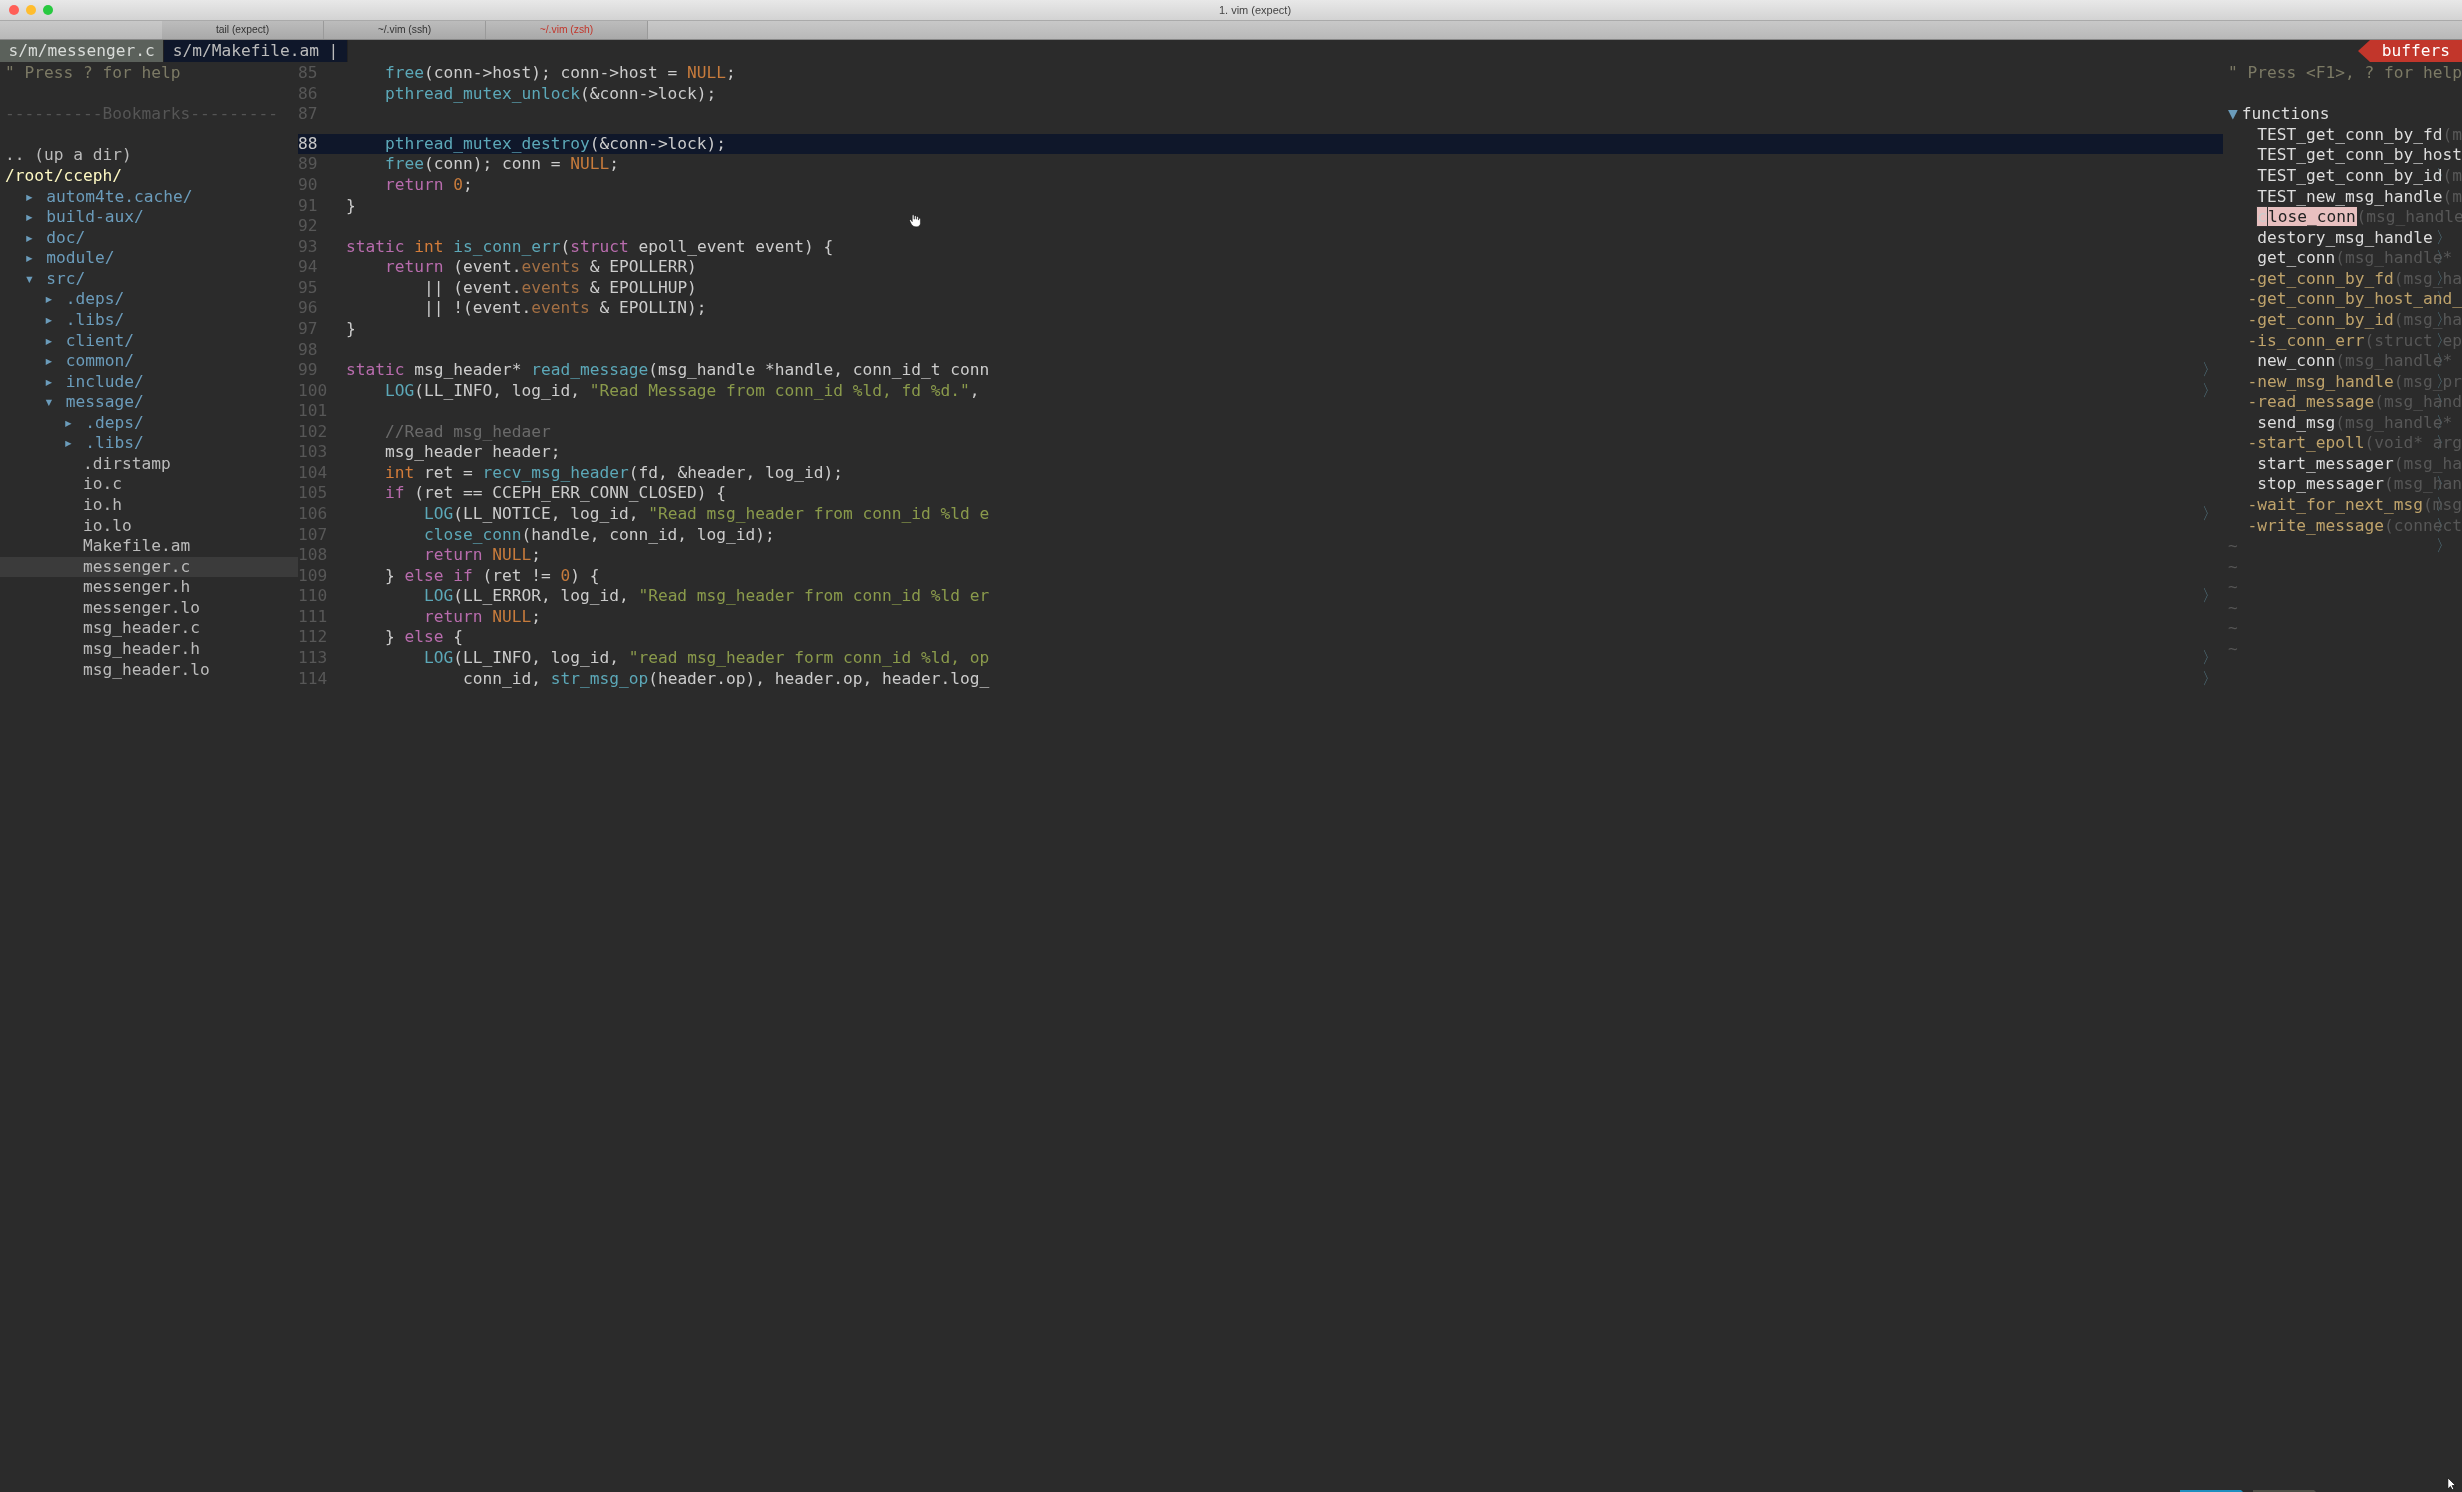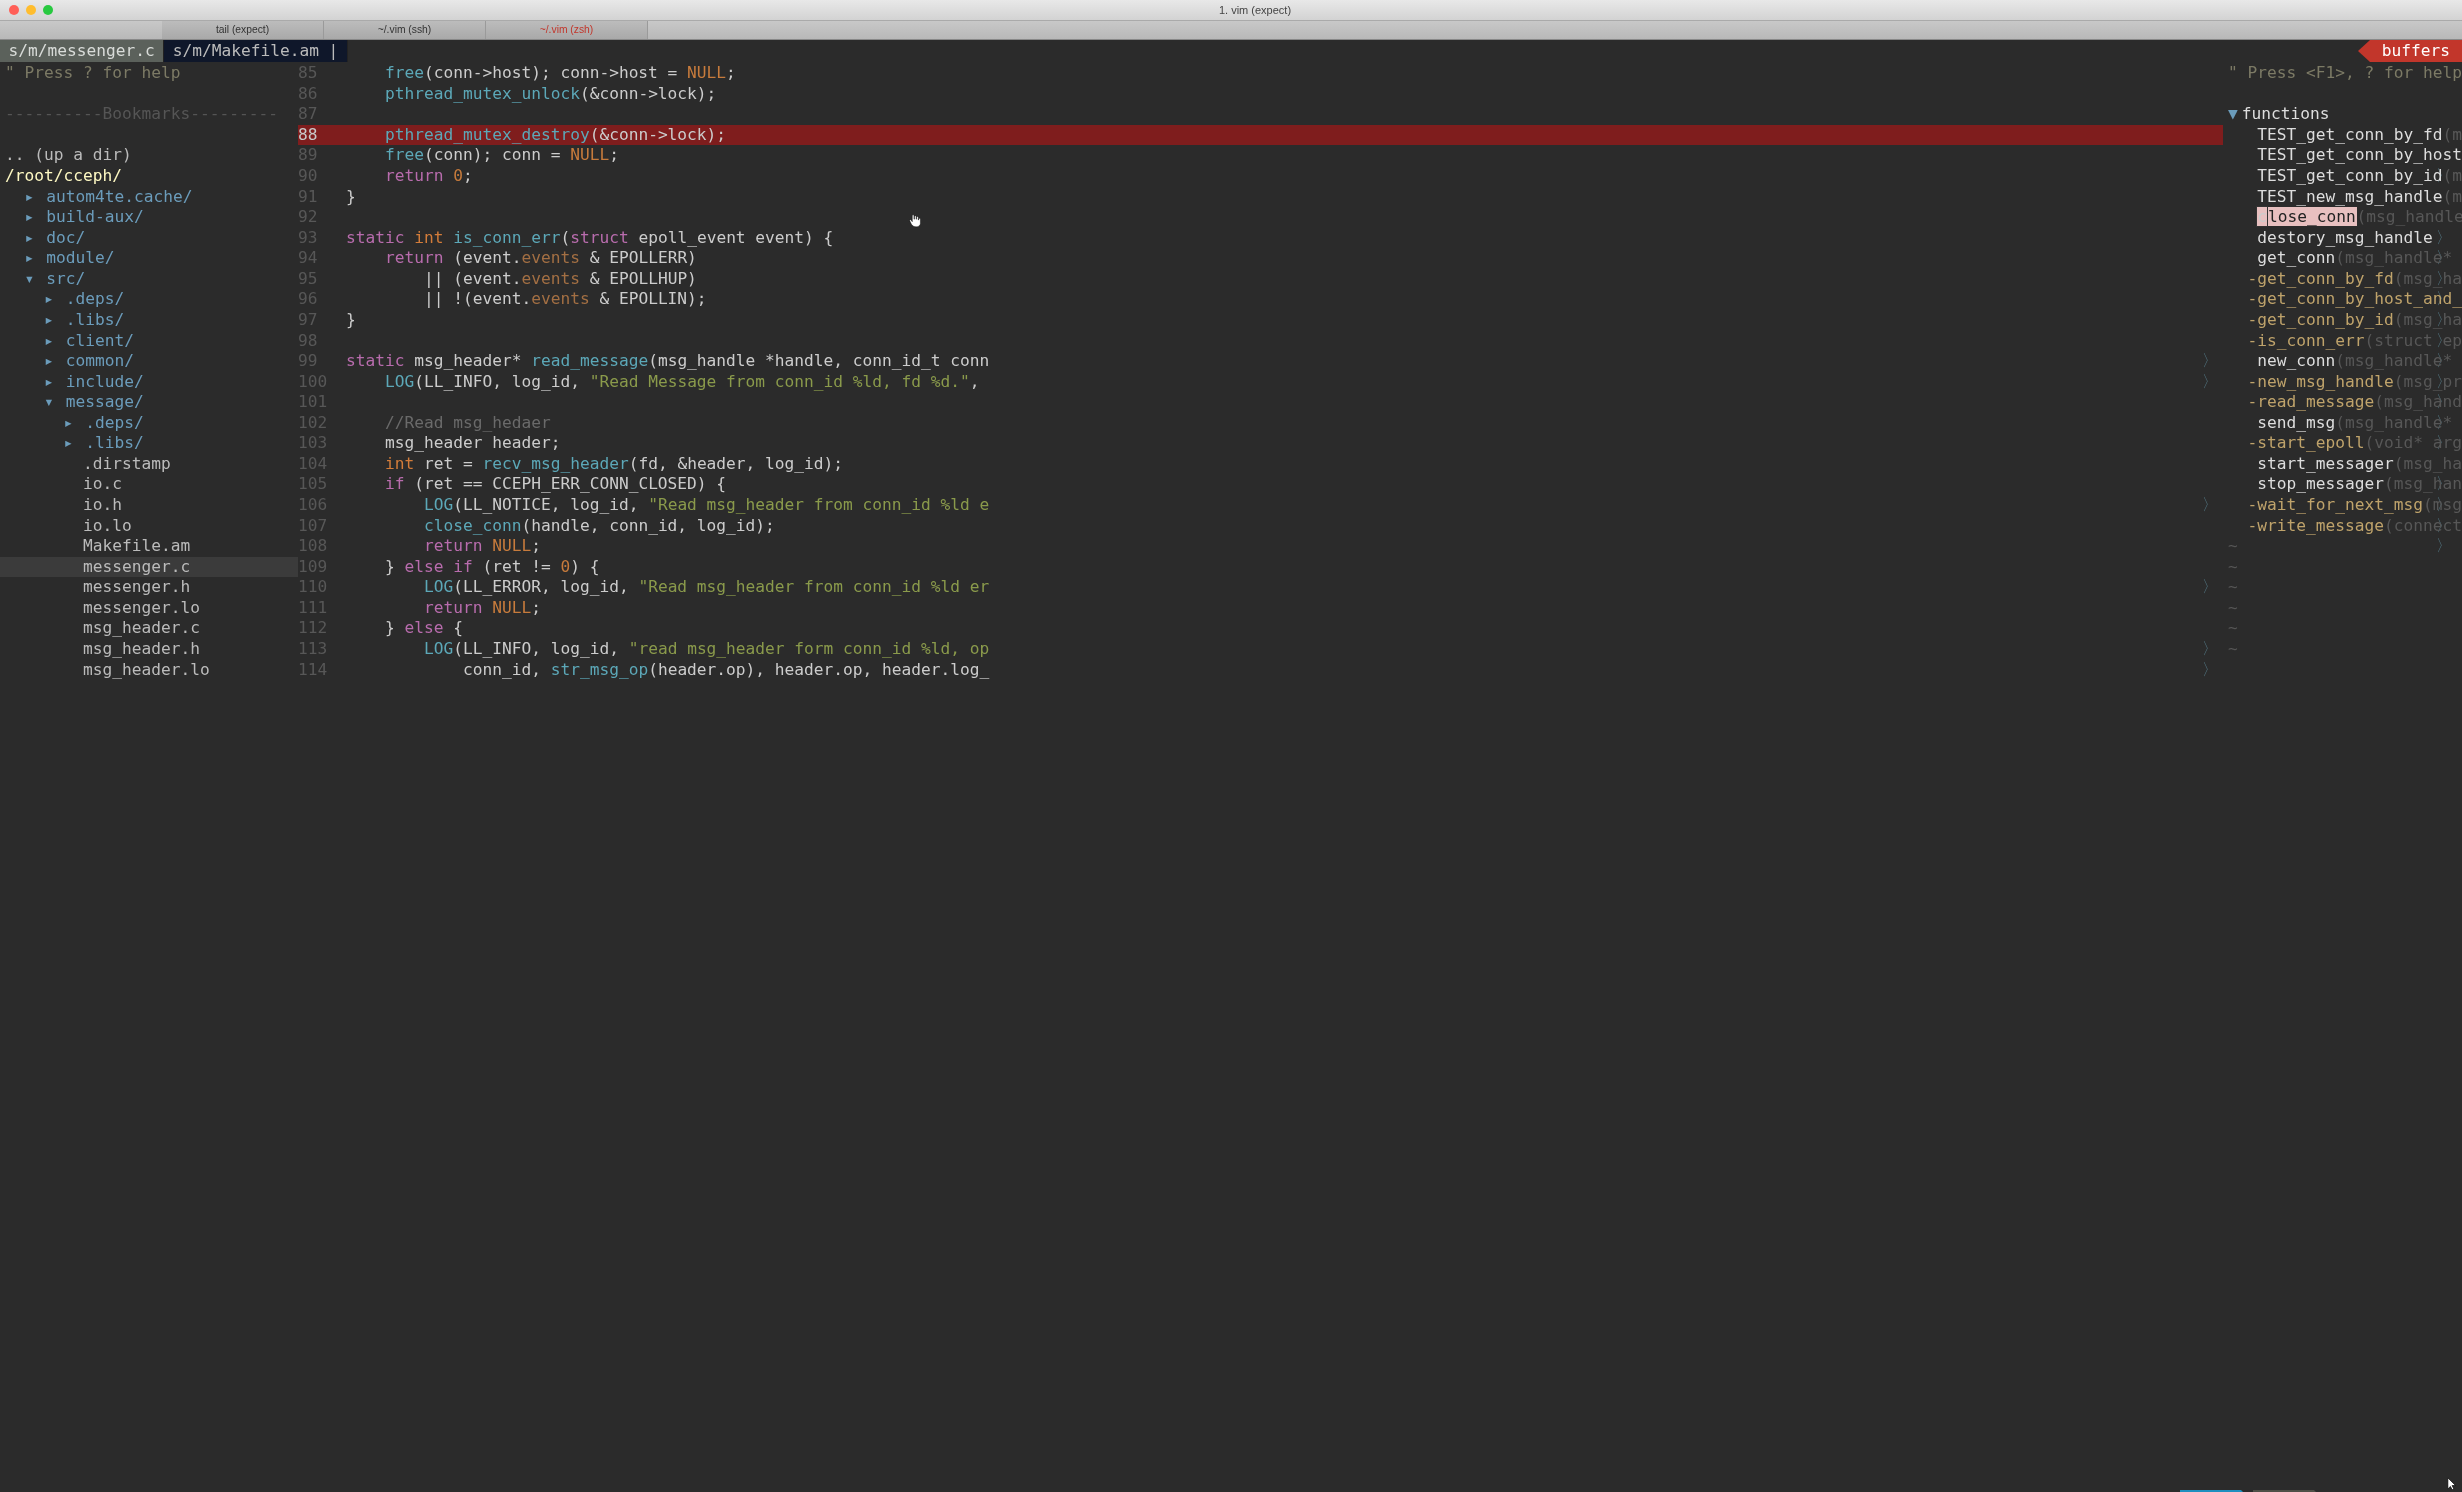--- a/index.html
+++ b/index.html
@@ -43,21 +43,21 @@
 .nt-root { color:#fef9c3; }
 .nt-arrow { color:#6b9cbb; display:inline-block; width:12px; }
 .nt-dir { color:#6b9cbb; }
 .nt-file { color:#bbb; }
 .nt-selected { background:#3b3b3b; }
 
 
 .code-line { display:flex; }
 .gutter { width:48px; padding-right:12px; color:#575757; flex:0 0 48px; user-select:none;}
 .codecell { flex:1; white-space:pre; overflow:hidden; text-overflow:clip;}
-.hl { background:#7f1d1d; }
+.hl { background:#0f172a;margin-top:9px; }
 .hl .gutter { color:#c9c9c9; }
 .overflow { color:#4f6f7a; float:right; margin-right:5.1px;}
 
 
 .kw { color:#b86cad; }      
 .ty { color:#d37c3a; }      
 .fn { color:#5CA8B8; }      
 .str{ color:#8a9a4b; }
 .num{ color:#c77b3c; }
 .cm { color:#6a6a6a; }

